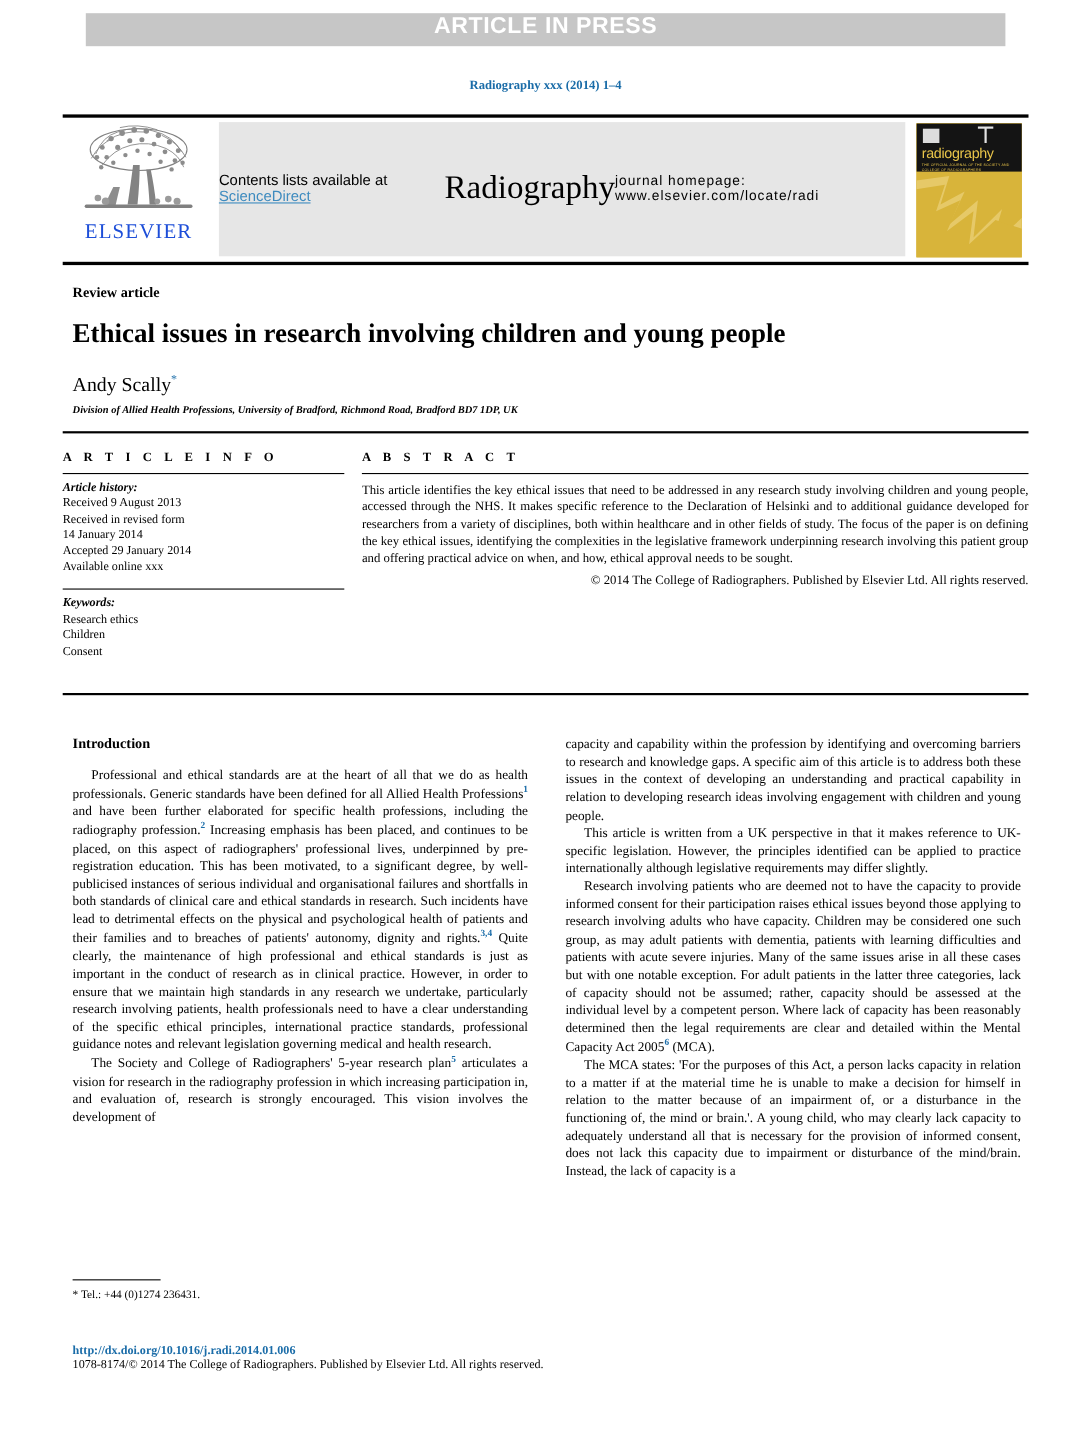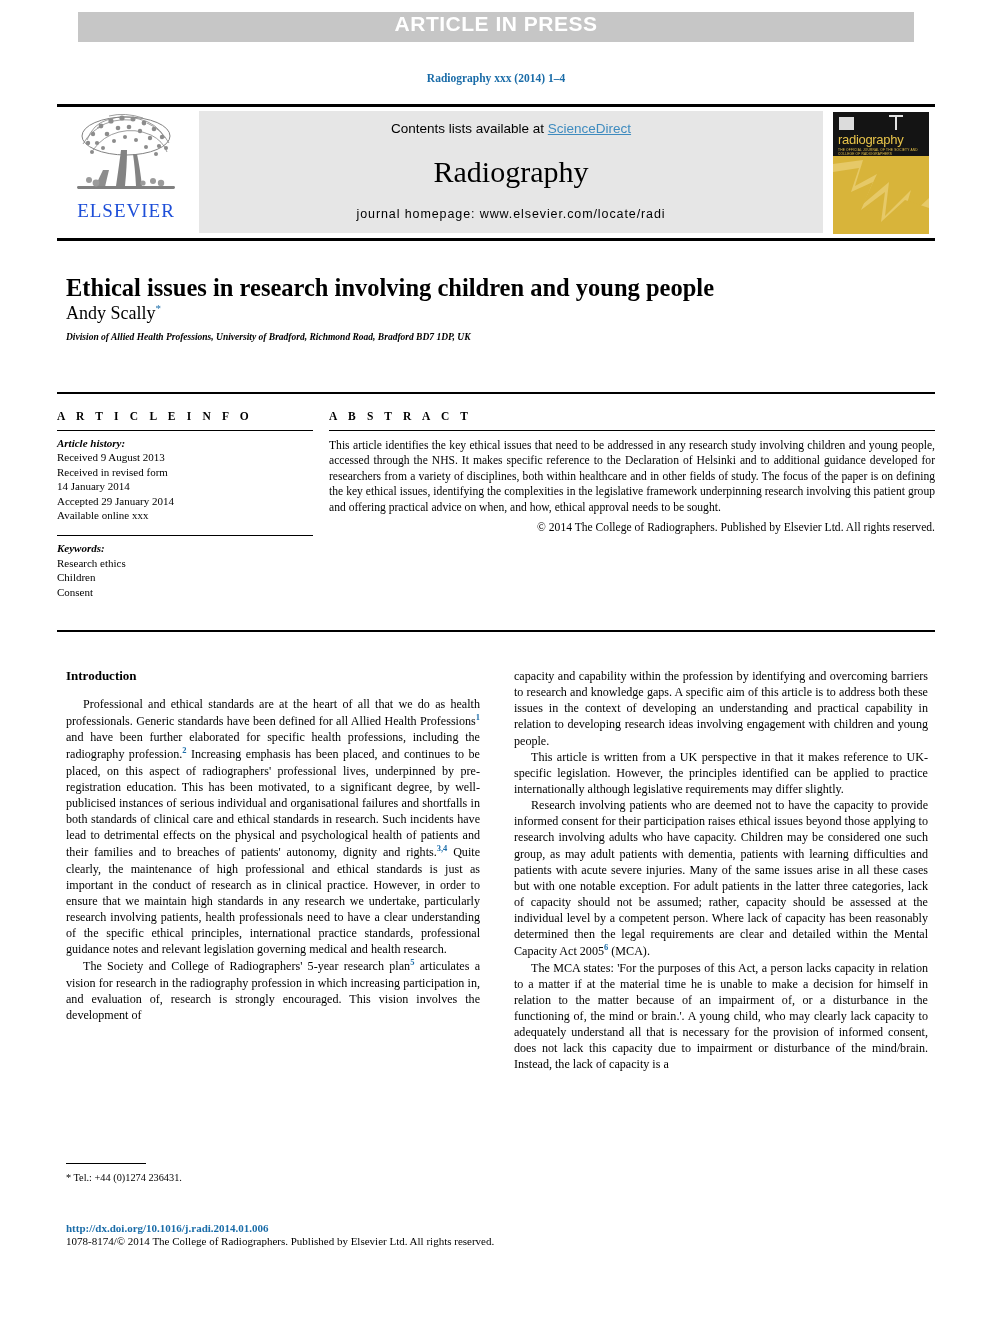--- a/index.html
+++ b/index.html
@@ -79,21 +79,20 @@
     font-family: "Liberation Serif", serif;
     font-size: 19px;
     letter-spacing: 1px;
     color: #1d4ed8;
     margin-top: -2px;
   }
   .center-cell {
     flex: 1 1 auto;
     background: #e6e6e6;
     display: flex;
-    flex-direction: column;
     align-items: center;
     justify-content: space-between;
     padding: 10px 0 12px 0;
     box-sizing: border-box;
     margin: 4px 4px 5px 4px;
   }
   .contents-line {
     font-family: "Liberation Sans", sans-serif;
     font-size: 13.5px;
     color: #000;
@@ -145,21 +144,21 @@
   .cover-tick2 {
     position:absolute; left:56px; top:3px; width:14px; height:2px; background:#e3e3e3;
   }
 
   
   .title-block { position: absolute; left: 66px; top: 258px; width: 870px; }
   .kicker { font-size: 13px; font-weight: bold; color:#000; }
   .art-title {
     font-size: 24.5px; font-weight: bold; margin-top: 16px; line-height: 1.15;
   }
-  .author { font-size: 18px; margin-top: 0; }
+  .author { font-size: 18px; margin-top: 21px; }
   .author sup { color: #1a6ca8; font-size: 11px; }
   .affil { font-size: 9.5px; font-style: italic; font-weight: bold; margin-top: 8px; }
 
   .rule-under-title {
     position:absolute; left:57px; top:392px; width:878px; border-top:2px solid #000;
   }
 
   
   .info-abstract { position: absolute; left: 57px; top: 410px; width: 878px; display:flex; }
   .info-col { width: 272px; flex: 0 0 272px; padding-right: 16px; box-sizing:border-box; }
@@ -299,20 +298,21 @@
         <div class="cover-tick"></div>
         <div class="cover-tick2"></div>
         <div class="cover-title">radiography</div>
         <div class="cover-sub">THE OFFICIAL JOURNAL OF THE SOCIETY AND COLLEGE OF RADIOGRAPHERS</div>
       </div>
     </div>
   </div>
 </div>
 
 <div class="title-block">
+  <div class="kicker">Review article</div>
   <div class="art-title">Ethical issues in research involving children and young people</div>
   <div class="author"><span>Andy Scally</span><sup>*</sup></div>
   <div class="affil">Division of Allied Health Professions, University of Bradford, Richmond Road, Bradford BD7 1DP, UK</div>
 </div>
 <div class="rule-under-title"></div>
 
 <div class="info-abstract">
   <div class="info-col">
     <div class="sec-head">A R T I C L E   I N F O</div>
     <div class="thin-rule"></div>

